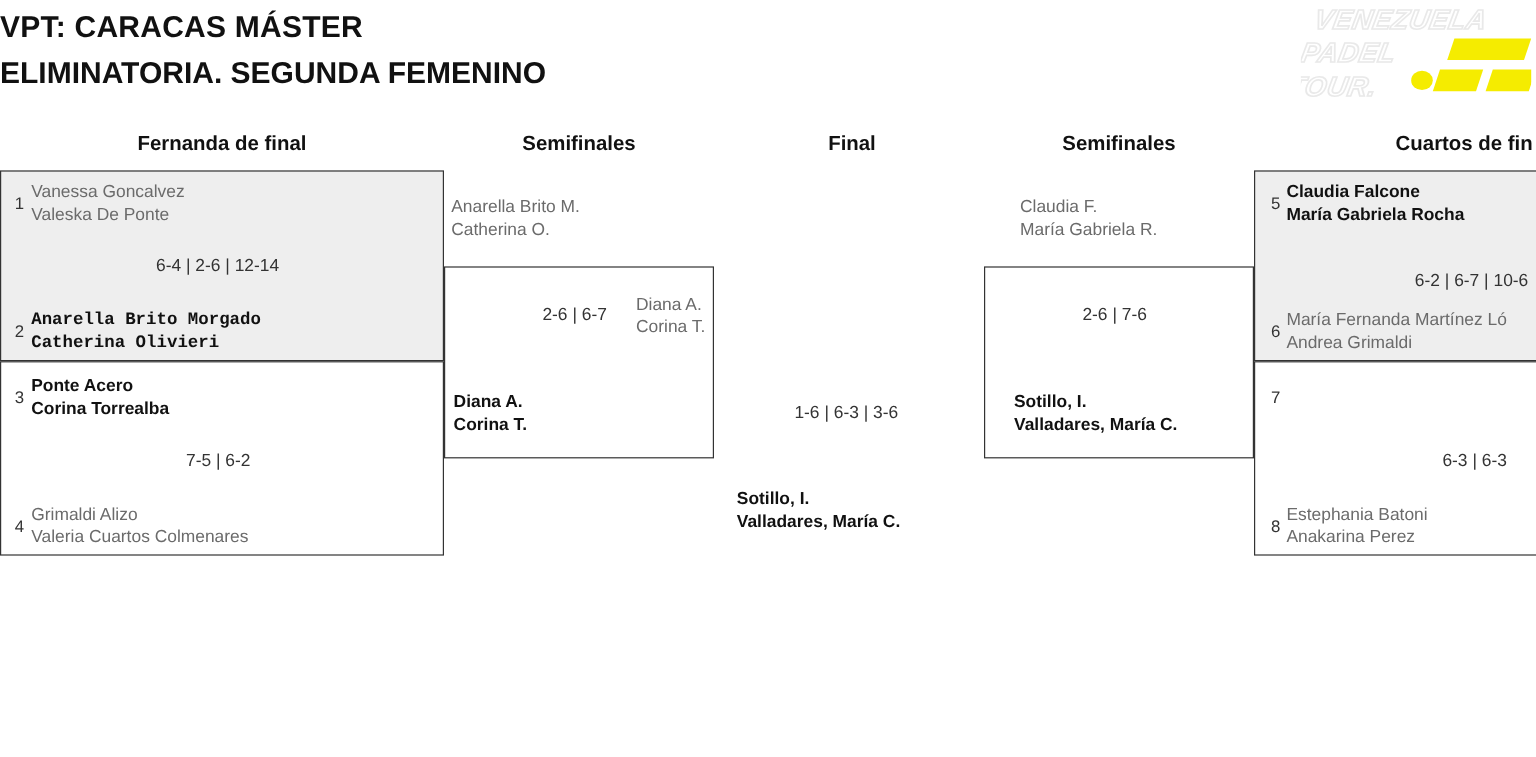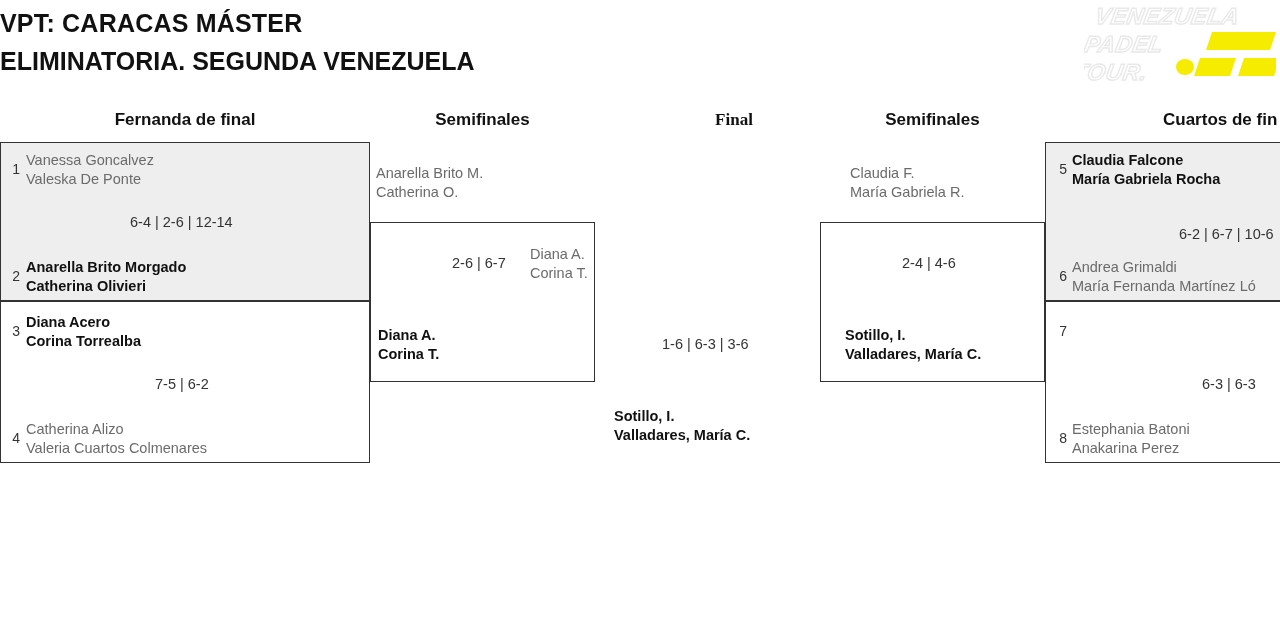--- a/index.html
+++ b/index.html
@@ -57,67 +57,67 @@
     position: absolute;
     font-size: 14.5px; color: #333; font-weight: 400; white-space: nowrap;
   }
 </style>
 </head>
 <body>
 
 <div id="root">
 
   <div class="title">VPT: CARACAS MÁSTER</div>
-  <div class="title-l2">ELIMINATORIA. SEGUNDA VENEZUELA</div>
+  <div class="title-l2">ELIMINATORIA. SEGUNDA FEMENINO</div>
 
   <div class="logo">
     <svg width="192" height="86" viewBox="0 0 192 86" xmlns="http://www.w3.org/2000/svg">
       <g fill="none" stroke="#e9e9e9" stroke-width="1.4">
         <text x="14" y="22" font-family="Liberation Sans, sans-serif" font-size="23" font-weight="700" font-style="italic" letter-spacing="0.5" transform="skewX(-10)">VENEZUELA</text>
         <text x="8" y="50" font-family="Liberation Sans, sans-serif" font-size="23" font-weight="700" font-style="italic" letter-spacing="0.5" transform="skewX(-10)">PADEL</text>
         <text x="2" y="78" font-family="Liberation Sans, sans-serif" font-size="23" font-weight="700" font-style="italic" letter-spacing="0.5" transform="skewX(-10)">TOUR.</text>
       </g>
       <g fill="#f5ec00">
         <polygon points="128,30 192,30 186,48 122,48"></polygon>
         <polygon points="116,56 152,56 146,74 110,74"></polygon>
         <polygon points="160,56 196,56 190,74 154,74"></polygon>
         <ellipse cx="101" cy="65" rx="9" ry="8"></ellipse>
       </g>
     </svg>
   </div>
 
   <div class="col-head" style="left:0px; width:370px;">Fernanda de final</div>
   <div class="col-head" style="left:370px; width:225px;">Semifinales</div>
-  <div class="col-head" style="left:621px; width:226px;font-family:Liberation Serif, serif;">Final</div>
+  <div class="col-head" style="left:597px; width:226px;">Final</div>
   <div class="col-head" style="left:820px; width:225px;">Semifinales</div>
   <div class="col-head" style="left:1045px; width:300px; text-align:left; padding-left:118px;">Cuartos de fin</div>
 
   <div class="box shaded" style="left:0px; top:142px; width:370px; height:159px;"></div>
   <div class="seed" style="left:2px; top:161px;">1</div>
   <div class="team loser" style="left:26px; top:151px;">
     <div>Vanessa Goncalvez</div>
     <div>Valeska De Ponte</div>
   </div>
   <div class="score" style="left:130px; top:214px;">6-4 | 2-6 | 12-14</div>
   <div class="seed" style="left:2px; top:268px;">2</div>
-  <div class="team winner" style="left:26px; top:258px;">
+  <div class="team winner" style="left:26px; top:258px;font-family:Liberation Mono, monospace;">
     <div>Anarella Brito Morgado</div>
     <div>Catherina Olivieri</div>
   </div>
 
   <div class="box" style="left:0px; top:301px; width:370px; height:162px;"></div>
   <div class="seed" style="left:2px; top:323px;">3</div>
   <div class="team winner" style="left:26px; top:313px;">
-    <div>Diana Acero</div>
+    <div>Ponte Acero</div>
     <div>Corina Torrealba</div>
   </div>
   <div class="score" style="left:155px; top:376px;">7-5 | 6-2</div>
   <div class="seed" style="left:2px; top:430px;">4</div>
   <div class="team loser" style="left:26px; top:420px;">
-    <div>Catherina Alizo</div>
+    <div>Grimaldi Alizo</div>
     <div>Valeria Cuartos Colmenares</div>
   </div>
 
   <div class="team loser" style="left:376px; top:164px;">
     <div>Anarella Brito M.</div>
     <div>Catherina O.</div>
   </div>
 
   <div class="box" style="left:370px; top:222px; width:225px; height:160px;"></div>
   <div class="score" style="left:452px; top:255px;">2-6 | 6-7</div>
@@ -135,37 +135,37 @@
     <div>Sotillo, I.</div>
     <div>Valladares, María C.</div>
   </div>
 
   <div class="team loser ralign" style="left:850px; top:164px; width:189px;">
     <div>Claudia F.</div>
     <div>María Gabriela R.</div>
   </div>
 
   <div class="box" style="left:820px; top:222px; width:225px; height:160px;"></div>
-  <div class="score" style="left:902px; top:255px;">2-4 | 4-6</div>
+  <div class="score" style="left:902px; top:255px;">2-6 | 7-6</div>
   <div class="team winner ralign" style="left:845px; top:326px; width:192px;">
     <div>Sotillo, I.</div>
     <div>Valladares, María C.</div>
   </div>
 
   <div class="box shaded" style="left:1045px; top:142px; width:300px; height:159px;"></div>
   <div class="seed" style="left:1049px; top:161px;">5</div>
   <div class="team winner" style="left:1072px; top:151px;">
     <div>Claudia Falcone</div>
     <div>María Gabriela Rocha</div>
   </div>
   <div class="score" style="left:1179px; top:214px;margin-top:12px;">6-2 | 6-7 | 10-6</div>
   <div class="seed" style="left:1049px; top:268px;">6</div>
   <div class="team loser" style="left:1072px; top:258px;">
+    <div>María Fernanda Martínez Ló</div>
     <div>Andrea Grimaldi</div>
-    <div>María Fernanda Martínez Ló</div>
   </div>
 
   <div class="box" style="left:1045px; top:301px; width:300px; height:162px;"></div>
   <div class="seed" style="left:1049px; top:323px;">7</div>
   <div class="score" style="left:1202px; top:376px;">6-3 | 6-3</div>
   <div class="seed" style="left:1049px; top:430px;">8</div>
   <div class="team loser" style="left:1072px; top:420px;">
     <div>Estephania Batoni</div>
     <div>Anakarina Perez</div>
   </div>

